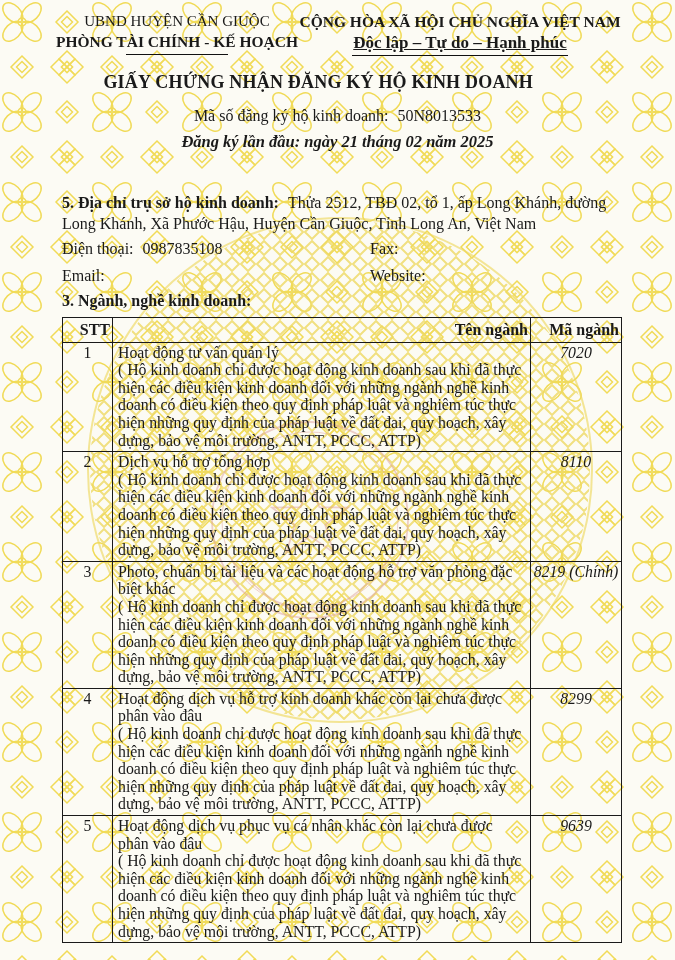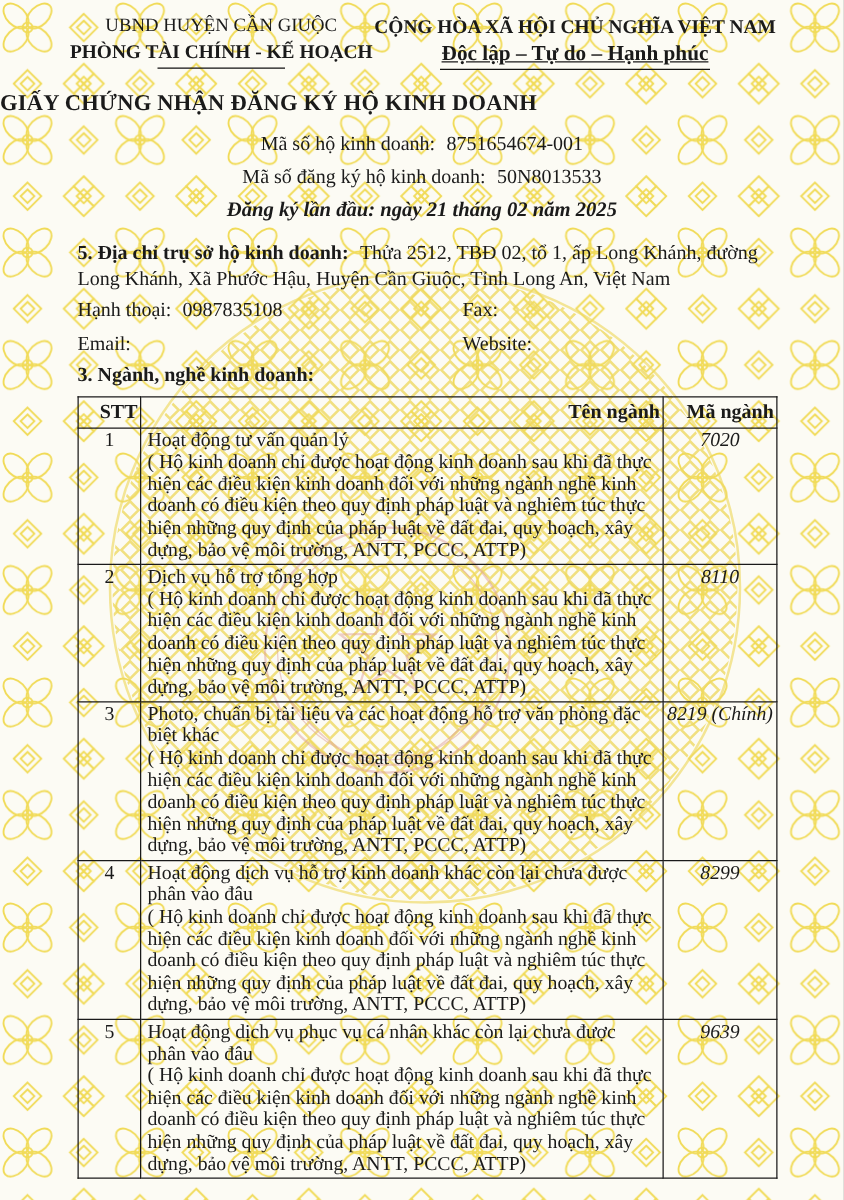--- a/index.html
+++ b/index.html
@@ -24,21 +24,21 @@
   .hdr-left{position:absolute;top:13px;left:48px;width:258px;text-align:center;}
   .hdr-left .h1{font-size:15px;}
   .hdr-left .h2{font-size:15.5px;font-weight:bold;margin-top:3px;}
   .hdr-left .rule{width:102px;border-bottom:1.6px solid #111;margin:3px auto 0;}
 
   .hdr-right{position:absolute;top:13px;left:295px;width:330px;text-align:center;}
   .hdr-right .h1{font-size:15.5px;font-weight:bold;}
   .hdr-right .h2{font-size:17px;font-weight:bold;margin-top:2px;text-decoration:underline;}
   .hdr-right .rule{width:216px;border-bottom:1.8px solid #111;margin:2px auto 0;}
 
-  .doc-title{position:absolute;top:72px;left:0;width:533px;text-align:left;
+  .doc-title{position:absolute;top:72px;left:0;width:533px;text-align:right;
     font-weight:bold;font-size:18px;letter-spacing:.2px;}
 
   .codes{position:absolute;top:103px;left:0;width:675px;text-align:center;font-size:16px;}
   .codes .line{line-height:26px;}
   .codes .first-reg{font-style:italic;font-weight:600;font-size:16.5px;}
 
   .body{position:absolute;top:192px;left:62px;width:552px;font-size:16px;line-height:21px;}
   .lbl{font-weight:bold;}
   .val{margin-left:5px;}
   .field-line{margin-bottom:2px;}
@@ -117,37 +117,33 @@
     <div class="hdr-right">
       <div class="h1">CỘNG HÒA XÃ HỘI CHỦ NGHĨA VIỆT NAM</div>
       <div class="h2">Độc lập – Tự do – Hạnh phúc</div>
       <div class="rule"></div>
     </div>
 
     <div class="doc-title">GIẤY CHỨNG NHẬN ĐĂNG KÝ HỘ KINH DOANH</div>
 
     <div class="codes">
       <div class="line">
-        <span>Mã số hộ kinh doanh:</span>
-        <span class="val">8751654674-001</span>
-      </div>
-      <div class="line">
         <span>Mã số đăng ký hộ kinh doanh:</span>
         <span class="val">50N8013533</span>
       </div>
       <div class="line first-reg">Đăng ký lần đầu: ngày 21 tháng 02 năm 2025</div>
     </div>
 
     <div class="body">
       <div class="field-line">
         <span class="lbl">5. Địa chỉ trụ sở hộ kinh doanh:</span>
         <span class="val">Thửa 2512, TBĐ 02, tổ 1, ấp Long Khánh, đường Long Khánh, Xã Phước Hậu, Huyện Cần Giuộc, Tỉnh Long An, Việt Nam</span>
       </div>
       <div class="contact-row">
-        <span>Hạnh thoại:</span>
+        <span>Điện thoại:</span>
         <span class="val">0987835108</span>
         <span class="contact-col2">
           <span>Fax:</span>
           <span class="val"></span>
         </span>
       </div>
       <div class="contact-row">
         <span>Email:</span>
         <span class="val"></span>
         <span class="contact-col2">

